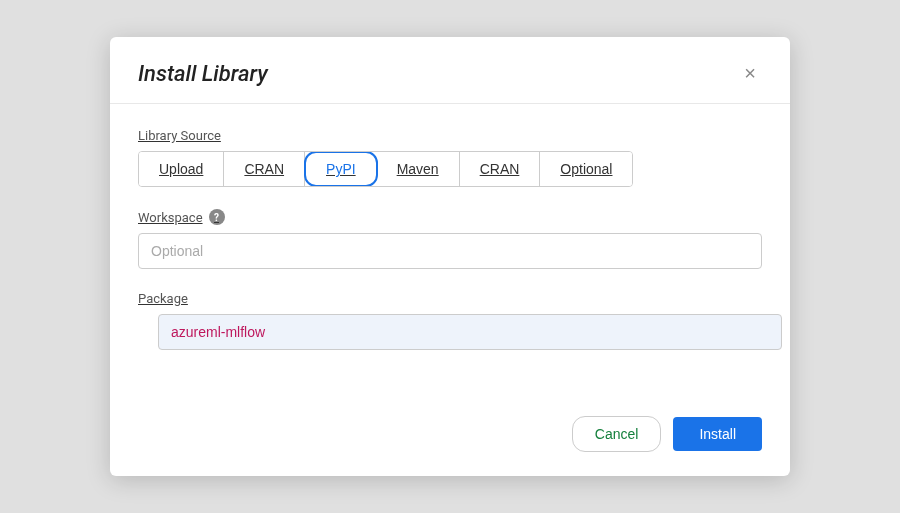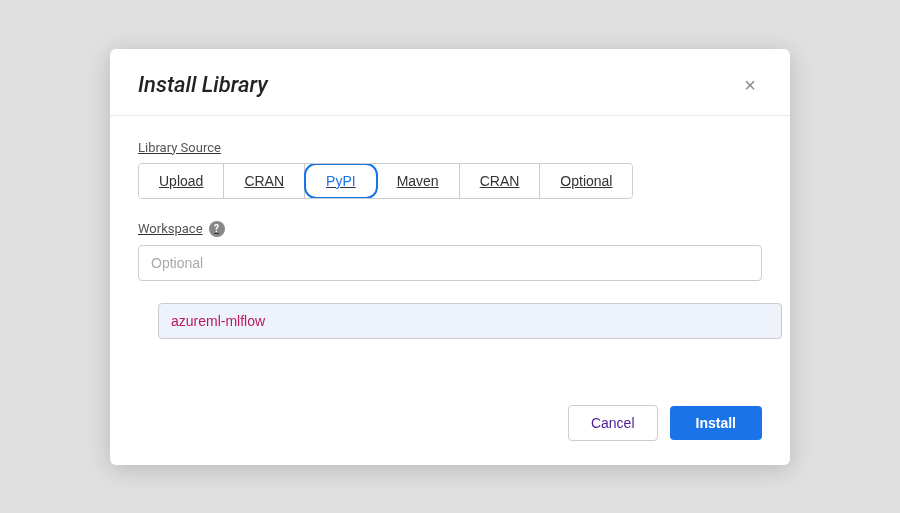--- a/index.html
+++ b/index.html
@@ -148,35 +148,35 @@
       display: flex;
       justify-content: flex-end;
       align-items: center;
       padding: 16px 28px 24px 28px;
       gap: 12px;
     }
 
     .btn-cancel {
       background: #fff;
       border: 1px solid #ccc;
-      color: #4c1d95;
+      color: #15803d;
       padding: 9px 22px;
-      border-radius: 4px;
+      border-radius: 13px;
       font-size: 14px;
       cursor: pointer;
     }
 
     .btn-install {
       background: #1a73e8;
       border: none;
       color: #fff;
       padding: 9px 26px;
       border-radius: 4px;
       font-size: 14px;
-      font-weight: 700;
+      font-weight: 400;
       cursor: pointer;
     }
   </style>
 </head>
 <body>
 
 <div class="dialog">
   <div class="dialog-header">
     <span class="dialog-title">Install Library</span>
     <button class="close-btn">×</button>
@@ -198,20 +198,21 @@
 
     <div class="form-section">
       <div class="form-label">
         <span>Workspace</span>
         <span class="help-icon">?</span>
       </div>
       <input type="text" class="form-input" value="" placeholder="Optional" style="">
     </div>
 
     <div class="form-section">
+      <div class="form-label">Package</div>
       <input type="text" class="form-input filled" value="azureml-mlflow" style="">
     </div>
 
   </div>
 
   <div class="dialog-footer">
     <button class="btn-cancel">Cancel</button>
     <button class="btn-install">Install</button>
   </div>
 </div>

